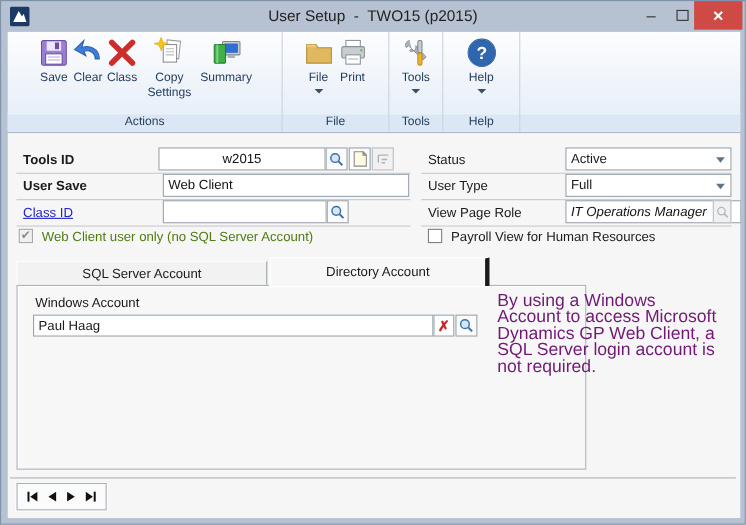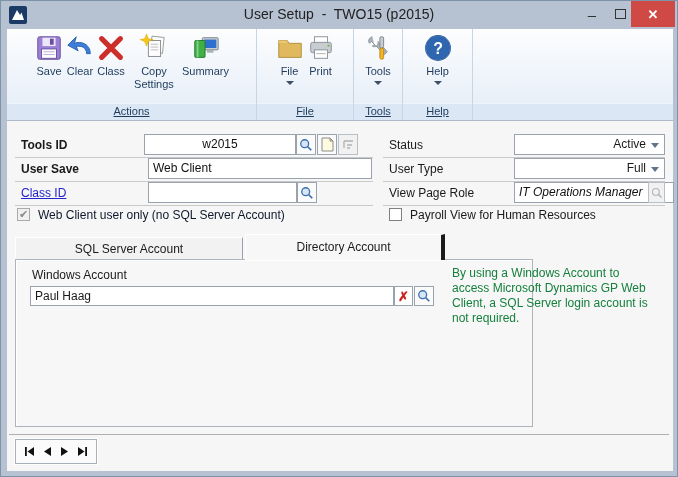--- a/index.html
+++ b/index.html
@@ -35,64 +35,64 @@
   .g-tools { left:347px; width:49px; }
   .g-help { left:396px; width:70px; }
   .ritems { flex:1; display:flex; justify-content:center; align-items:flex-start;
     gap:1px; padding-top:4px; }
   .ritem { display:flex; flex-direction:column; align-items:center; text-align:center;
     cursor:default; }
   .ric { width:30px; height:30px; flex:none; }
   .rlab { font-size:11px; line-height:13px; color:#1e395b; margin-top:2px; max-width:54px; }
   .dd { width:0; height:0; border-left:4px solid transparent; border-right:4px solid transparent;
     border-top:4px solid #3c4f63; margin-top:3px; }
-  .glabel { height:17px; line-height:16px; text-align:center; font-size:11px; color:#1e3c5c;text-decoration:underline; }
+  .glabel { height:17px; line-height:16px; text-align:center; font-size:11px; color:#1e3c5c; }
 
   
   .content { position:absolute; left:6px; top:120px; width:666px; height:350px;
     background:#f6f6f6; }
   .row-line { position:absolute; height:1px; background:#c9c9c9; }
   .flabel { position:absolute; font-size:12px; }
   .bold { font-weight:bold; }
   .link { color:#2323cd; text-decoration:underline; cursor:pointer; }
   .field { position:absolute; height:21px; background:#fff; border:1px solid #9aa3ad;
     font-size:12px; line-height:19px; padding:0 4px; color:#111; }
   .ibtn { position:absolute; width:20px; height:21px; background:#fbfbfb;
     border:1px solid #9aa3ad; display:flex; align-items:center; justify-content:center; }
   .ibtn.disabled { background:#f1f1f1; border-color:#b9bfc6; }
   .select { position:absolute; height:21px; background:#fff; border:1px solid #9aa3ad;
-    font-size:12px; line-height:19px; padding:0 18px 0 4px;text-align:right; }
+    font-size:12px; line-height:19px; padding:0 18px 0 4px; }
   .chev { position:absolute; right:5px; top:8px; width:0; height:0;
     border-left:4px solid transparent; border-right:4px solid transparent;
     border-top:5px solid #5f7389; }
   .cbx { position:absolute; width:13px; height:13px; border:1px solid #808080;
     background:#fff; font-size:11px; line-height:11px; text-align:center; }
   .cbx.disabled { border-color:#aaa; background:#f0f0f0; color:#8a8a8a; }
   .cbx-label { position:absolute; font-size:12px; }
-  .gray { color:#0f172a; }
+  .gray { color:#4d7c0f; }
 
   
   .tab { position:absolute; background:#f2f2f2; border:1px solid #9aa3ad;
     border-top-color:#fff; border-left-color:#fff; border-bottom:none;
     font-size:12px; text-align:center; cursor:pointer; }
   .tab1 { left:8px; top:116px; width:228px; height:23px; line-height:22px; }
   .tab2 { left:238px; top:113px; width:200px; height:26px; line-height:25px;
     background:#f7f7f7; z-index:2; border-right:4px solid #1a1a1a; }
   .panel { position:absolute; left:8px; top:138px; width:518px; height:168px;
     background:#f7f7f7; border:1px solid #aeb4bb; box-shadow:inset 1px 1px 0 #fff; z-index:1; }
   .wa-label { position:absolute; left:16px; top:8px; font-size:12px; }
   .wa-field { position:absolute; left:14px; top:26px; width:364px; height:20px;
     background:#fff; border:1px solid #9aa3ad; font-size:12px; line-height:18px; padding:0 4px; }
   .wa-x { position:absolute; left:378px; top:26px; width:19px; height:20px;
     background:#fff; border:1px solid #9aa3ad; display:flex; align-items:center;
     justify-content:center; color:#cc2222; font-weight:bold; font-size:13px; }
   .wa-lookup { position:absolute; left:398px; top:26px; width:20px; height:20px;
     background:#fbfbfb; border:1px solid #9aa3ad; display:flex; align-items:center; justify-content:center; }
-  .help-text { position:absolute; left:436px; top:6px; width:200px; font-size:12px;
-    line-height:15px; color:#15803d; }
+  .help-text { position:absolute; left:436px; top:6px; width:200px; font-size:16px;
+    line-height:15px; color:#701a75; }
 
   
   .sep-line { position:absolute; left:2px; top:313px; width:660px; height:1px; background:#b0b0b0; }
   .nav-box { position:absolute; left:8px; top:318px; width:82px; height:25px;
     background:#fbfbfb; border:1px solid #a9b0b8; box-shadow:0 0 0 1px #fff;
     display:flex; align-items:center; justify-content:space-around; padding:0 5px; }
   .nav-btn { width:12px; height:12px; display:flex; align-items:center; justify-content:center; }
 </style>
 </head>
 <body>

